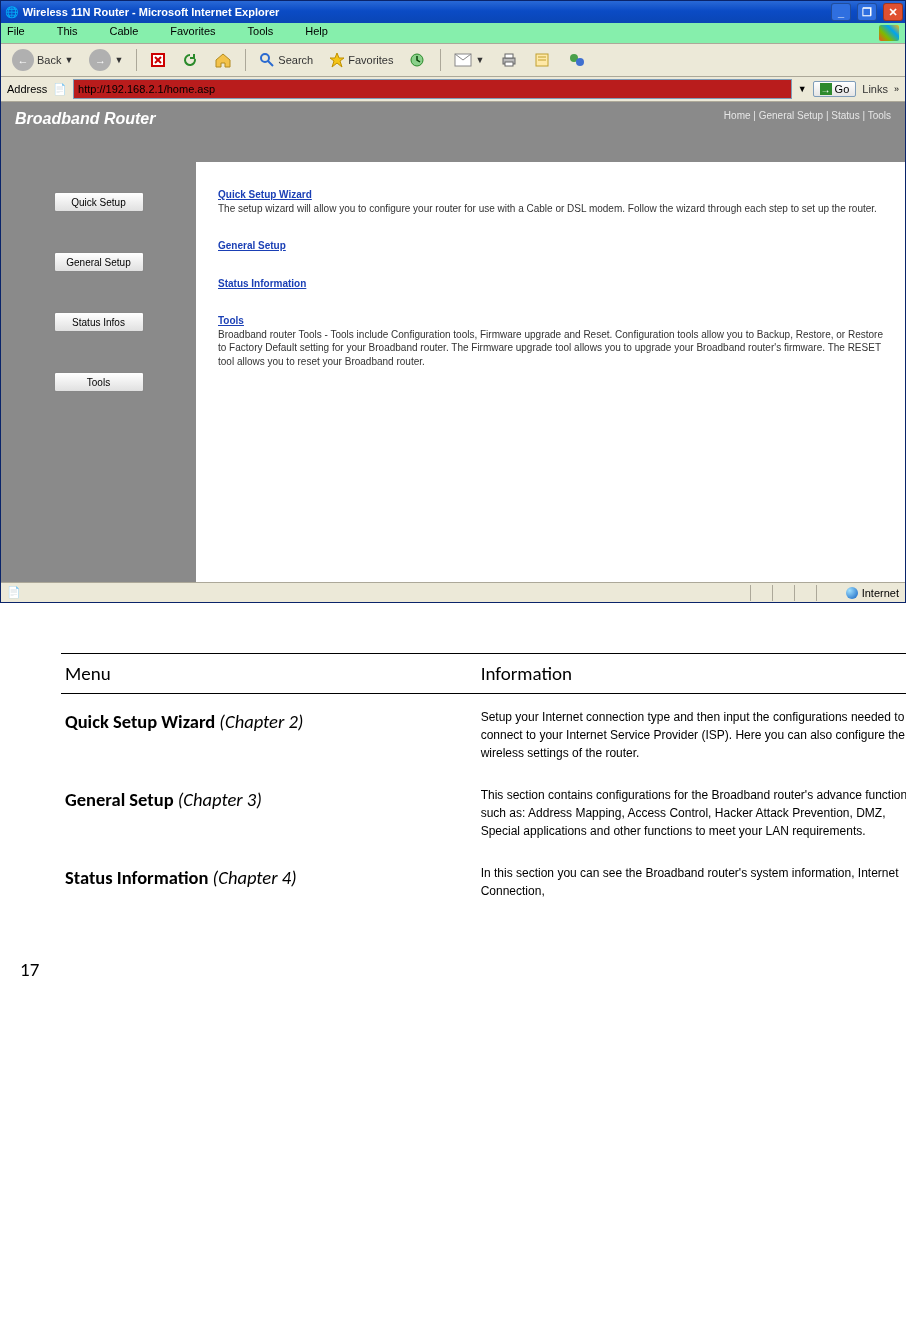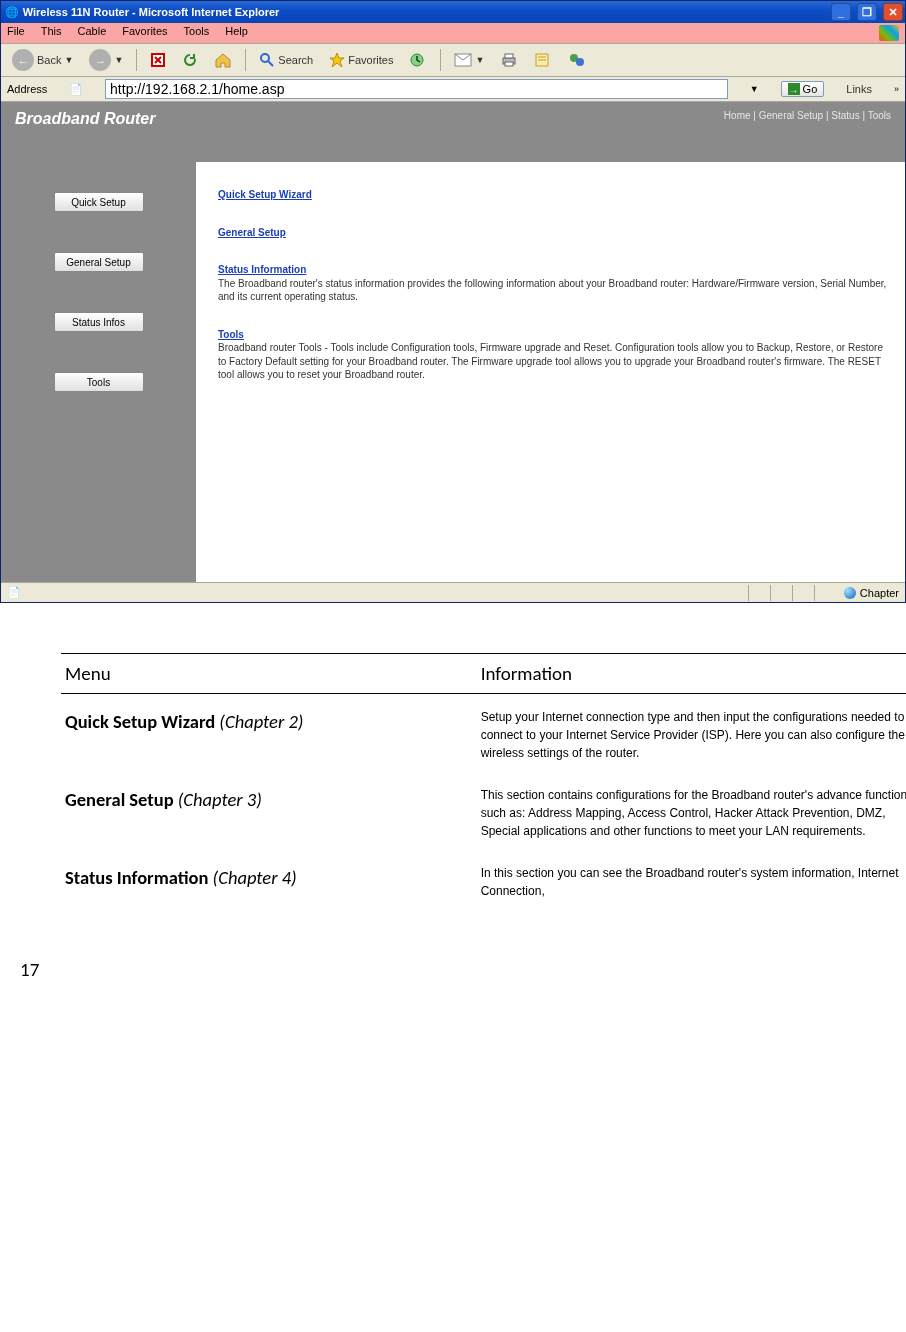--- a/index.html
+++ b/index.html
@@ -16,21 +16,21 @@
   .ie-titlebar .spacer { flex: 1; }
   .win-btn {
     width: 20px; height: 18px; border-radius: 3px; display: inline-flex;
     align-items: center; justify-content: center; font-size: 11px; font-weight: bold;
     color: #fff; margin-right: 2px; border: 1px solid rgba(0,0,0,.3);
   }
   .win-btn-min, .win-btn-max { background: #2f6fe0; }
   .win-btn-close { background: #e05030; }
 
   .ie-menubar {
-    background: #fca5a5; font-size: 11px; padding: 2px 6px; display: flex; gap: 16px;
+    background: #86efac; font-size: 11px; padding: 2px 6px; display: flex; gap: 32px;
     border-bottom: 1px solid #aca899;
   }
   .ie-menubar .ie-logo { margin-left: auto; width: 20px; height: 16px;
     background: linear-gradient(45deg,#f25022,#7fba00,#00a4ef,#ffb900); border-radius:2px; }
 
   .ie-toolbar {
     background: #ece9d8; padding: 4px 6px; display: flex; align-items: center; gap: 6px;
     border-bottom: 1px solid #aca899; font-size: 11px;
   }
   .tb-btn {
@@ -38,25 +38,25 @@
     height: 24px; min-width: 24px; padding: 0 4px; border-radius: 3px;
     border: 1px solid transparent; color: #333;
   }
   .tb-circle { width: 22px; height: 22px; border-radius: 50%; display:inline-flex;
     align-items:center; justify-content:center; font-weight:bold; color:#fff;}
   .tb-back { background:#b0b0b0; }
   .tb-fwd  { background:#b0b0b0; }
   .tb-sep { width:1px; height:22px; background:#aca899; margin:0 2px;}
 
   .ie-addr {
-    background: #ece9d8; padding: 2px 6px; display:flex; align-items:center; gap:22px;
+    background: #ece9d8; padding: 2px 6px; display:flex; align-items:center; gap:6px;
     border-bottom: 1px solid #aca899; font-size: 11px;
   }
   .ie-addr input {
-    flex:1; height:20px; font-size:14px; padding:0 4px; border:1px solid #7f9db9; background:#ffffff;
+    flex:1; height:20px; font-size:11px; padding:0 4px; border:1px solid #7f9db9; background:#b91c1c;
   }
   .go-btn {
     display:inline-flex; align-items:center; gap:3px; padding:1px 6px;
     border:1px solid #7f9db9; background:linear-gradient(#fff,#e5e5e5); border-radius:2px;
   }
   .go-btn .sq { width:12px;height:12px;background:#2d8a2d;display:inline-flex;
     align-items:center;justify-content:center;color:#fff;font-size:10px;}
   .links-lbl { color:#333; }
   .chev { font-size:9px; }
 
@@ -231,46 +231,46 @@
       <div class="sbtn">
           <span>Status Infos</span>
         </div>
       <div class="sbtn">
           <span>Tools</span>
         </div>
     </div>
     <div class="router-content">
       <div class="sect">
         <a href="#">Quick Setup Wizard</a><br>
+        <span>The setup wizard will allow you to configure your router for use with a Cable or DSL modem. Follow the wizard through each step to set up the router.</span>
       </div>
       <div class="sect">
         <a href="#">General Setup</a><br>
       </div>
       <div class="sect">
         <a href="#">Status Information</a><br>
-        <span>The Broadband router's status information provides the following information about your Broadband router: Hardware/Firmware version, Serial Number, and its current operating status.</span>
       </div>
       <div class="sect">
         <a href="#">Tools</a><br>
         <span>Broadband router Tools - Tools include Configuration tools, Firmware upgrade and Reset. Configuration tools allow you to Backup, Restore, or Restore to Factory Default setting for your Broadband router. The Firmware upgrade tool allows you to upgrade your Broadband router's firmware. The RESET tool allows you to reset your Broadband router.</span>
       </div>
     </div>
   </div>
 
   <div class="ie-status">
     <span>📄</span>
     <span class="cells">
       <span class="cell"></span>
         <span class="cell"></span>
         <span class="cell"></span>
         <span class="cell"></span>
     </span>
     <span class="zone">
       <span class="globe"></span>
-      <span>Chapter</span>
+      <span>Internet</span>
     </span>
   </div>
 </div>
 
 <div class="doc">
   <table class="doc-table">
     <thead>
       <tr>
         <th>Menu</th>
         <th>Information</th>

